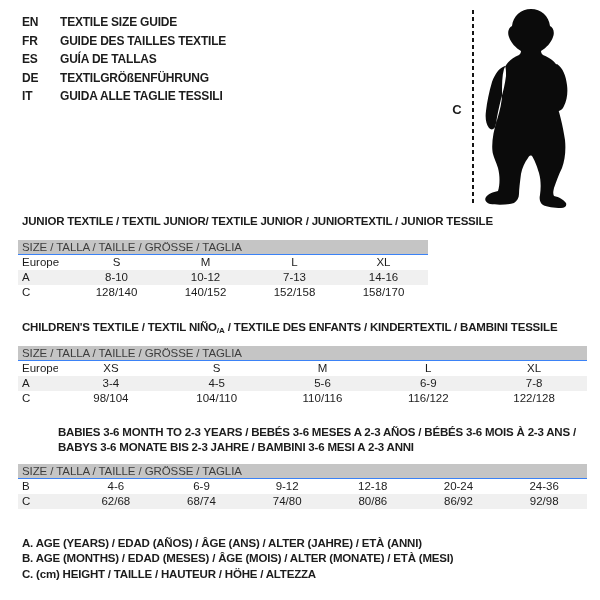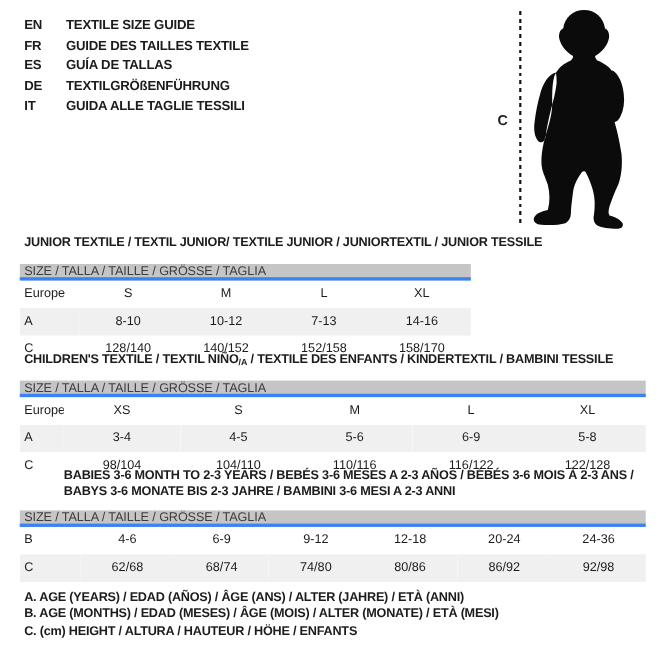--- a/index.html
+++ b/index.html
@@ -34,26 +34,26 @@
   .title-babies{top:425px;line-height:15px;}
   .title-babies span{display:block;white-space:nowrap;padding-left:36px;}
   .sub{font-size:8px;vertical-align:-2px;letter-spacing:0;}
 
   .tablewrap{position:absolute;left:18px;}
   .tw-junior{top:240px;width:410px;}
   .tw-children{top:346px;width:569px;}
   .tw-babies{top:464px;width:569px;}
 
   .size-bar{background:var(--header_bar,#c5c5c5);
-    border-bottom:3px solid #3b82f6;
+    border-bottom:1px solid #3b82f6;
     height:15px;line-height:15px;padding-left:4px;box-sizing:border-box;
     font-size:11.5px;color:var(--size_header_ink,#3d3d3d);letter-spacing:-0.1px;white-space:nowrap;overflow:hidden;}
 
   table{border-collapse:collapse;table-layout:fixed;width:100%;}
-  td{font-size:11.5px;height:25px;line-height:15px;padding:0;text-align:center;
+  td{font-size:11.5px;height:15px;line-height:15px;padding:0;text-align:center;
      overflow:hidden;white-space:nowrap;margin-top:43px;}
   td.lbl{text-align:left;padding-left:4px;}
   tr.alt{background:var(--row_alt,#f0f0f0);}
   .tw-junior col.c-lbl{width:54px;}
   .tw-children col.c-lbl{width:40px;}
   .tw-babies col.c-lbl{width:55px;}
 
   
   .notes{position:absolute;left:22px;top:536px;font-size:11.5px;font-weight:bold;
     line-height:15.4px;letter-spacing:-0.2px;}
@@ -204,21 +204,21 @@
         <td>M</td>
         <td>L</td>
         <td>XL</td>
       </tr>
       <tr class="alt">
         <td class="lbl">A</td>
         <td>3-4</td>
         <td>4-5</td>
         <td>5-6</td>
         <td>6-9</td>
-        <td>5-8</td>
+        <td>7-8</td>
       </tr>
       <tr>
         <td class="lbl">C</td>
         <td>98/104</td>
         <td>104/110</td>
         <td>110/116</td>
         <td>116/122</td>
         <td>122/128</td>
       </tr>
     </tbody>
@@ -260,16 +260,16 @@
         <td>86/92</td>
         <td>92/98</td>
       </tr>
     </tbody>
       </table>
   </div>
 
   <div class="notes">
     <div>A. AGE (YEARS) / EDAD (AÑOS) / ÂGE (ANS) / ALTER (JAHRE) / ETÀ (ANNI)</div>
     <div>B. AGE (MONTHS) / EDAD (MESES) / ÂGE (MOIS) / ALTER (MONATE) / ETÀ (MESI)</div>
-    <div>C. (cm) HEIGHT / ALTURA / HAUTEUR / HÖHE / ENFANTS</div>
+    <div>C. (cm) HEIGHT / TAILLE / HAUTEUR / HÖHE / ALTEZZA</div>
   </div>
 
 </div>
 
 </body></html>

